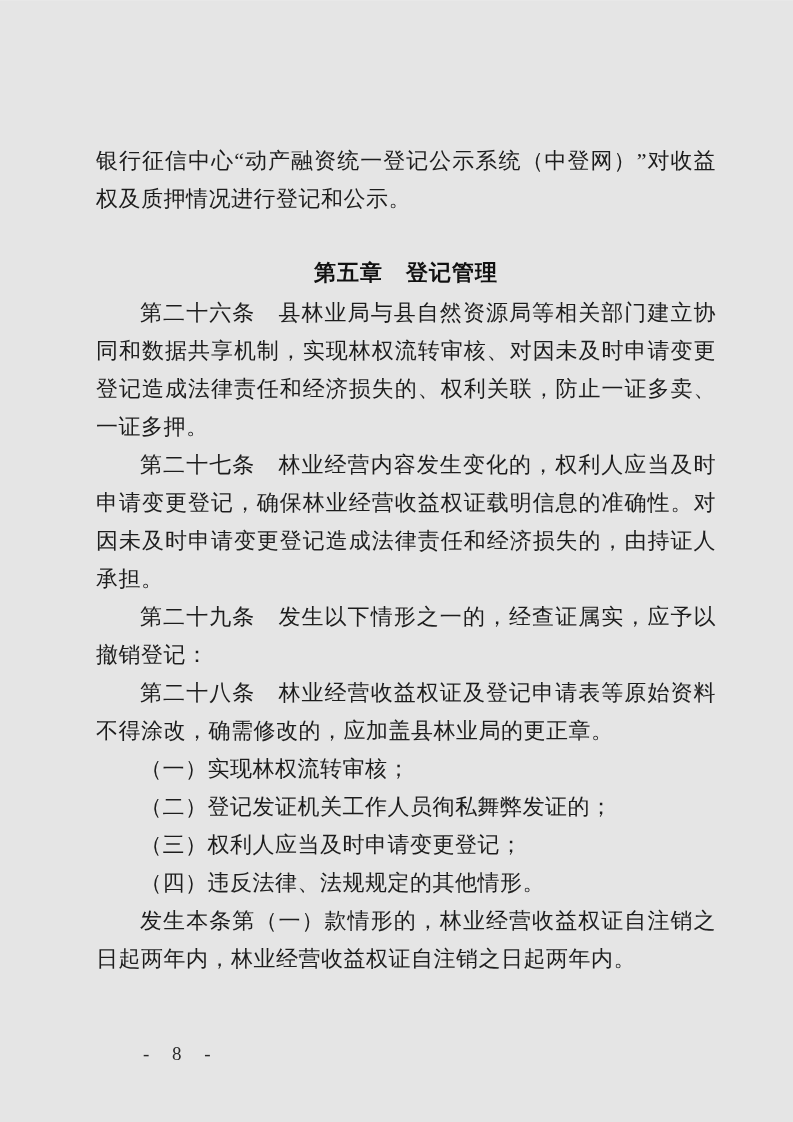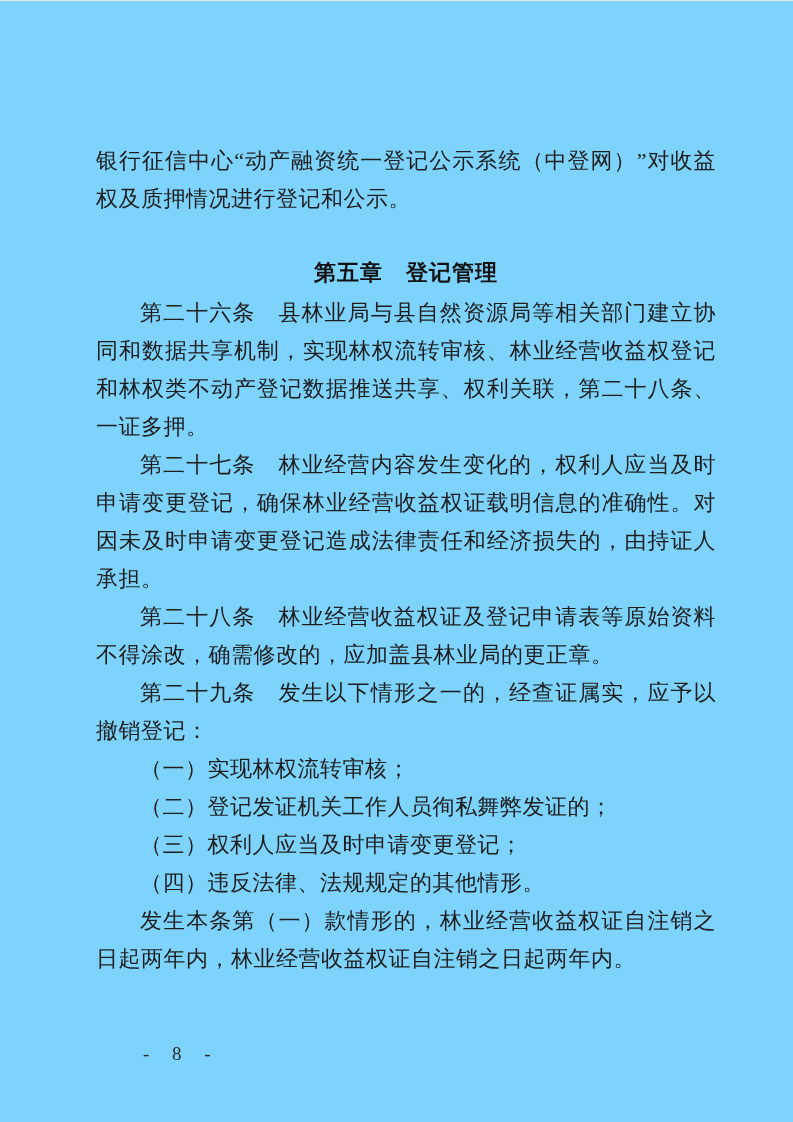--- a/index.html
+++ b/index.html
@@ -4,21 +4,21 @@
 <style>
   * { margin: 0; padding: 0; box-sizing: border-box; }
   html, body {
     background: #ffffff;
     font-family: "Liberation Serif", "DejaVu Serif", serif;
   }
   .page {
     position: relative;
     width: 793px;
     height: 1122px;
-    background: #7dd3fc;
+    background: #e5e5e5;
     overflow: hidden;
     border-top: 1px solid #e8e8e8;
   }
   .content {
     position: absolute;
     left: 96px;
     top: 141px;
     width: 620px;
     color: #1d1d1d;
   }
@@ -58,27 +58,27 @@
 </head>
 <body>
 
 <div class="page">
   <div class="content">
 
     <p class="para">银行征信中心“动产融资统一登记公示系统（中登网）”对收益权及质押情况进行登记和公示。</p>
 
     <h2 class="chapter-heading">第五章　登记管理</h2>
 
-    <p class="para indent">第二十六条　县林业局与县自然资源局等相关部门建立协同和数据共享机制，实现林权流转审核、林业经营收益权登记和林权类不动产登记数据推送共享、权利关联，第二十八条、一证多押。</p>
+    <p class="para indent">第二十六条　县林业局与县自然资源局等相关部门建立协同和数据共享机制，实现林权流转审核、对因未及时申请变更登记造成法律责任和经济损失的、权利关联，防止一证多卖、一证多押。</p>
 
     <p class="para indent">第二十七条　林业经营内容发生变化的，权利人应当及时申请变更登记，确保林业经营收益权证载明信息的准确性。对因未及时申请变更登记造成法律责任和经济损失的，由持证人承担。</p>
 
+    <p class="para indent">第二十九条　发生以下情形之一的，经查证属实，应予以撤销登记：</p>
+
     <p class="para indent">第二十八条　林业经营收益权证及登记申请表等原始资料不得涂改，确需修改的，应加盖县林业局的更正章。</p>
-
-    <p class="para indent">第二十九条　发生以下情形之一的，经查证属实，应予以撤销登记：</p>
 
     <p class="para indent">（一）实现林权流转审核；</p>
 
     <p class="para indent">（二）登记发证机关工作人员徇私舞弊发证的；</p>
 
     <p class="para indent">（三）权利人应当及时申请变更登记；</p>
 
     <p class="para indent">（四）违反法律、法规规定的其他情形。</p>
 
     <p class="para indent">发生本条第（一）款情形的，林业经营收益权证自注销之日起两年内，林业经营收益权证自注销之日起两年内。</p>

